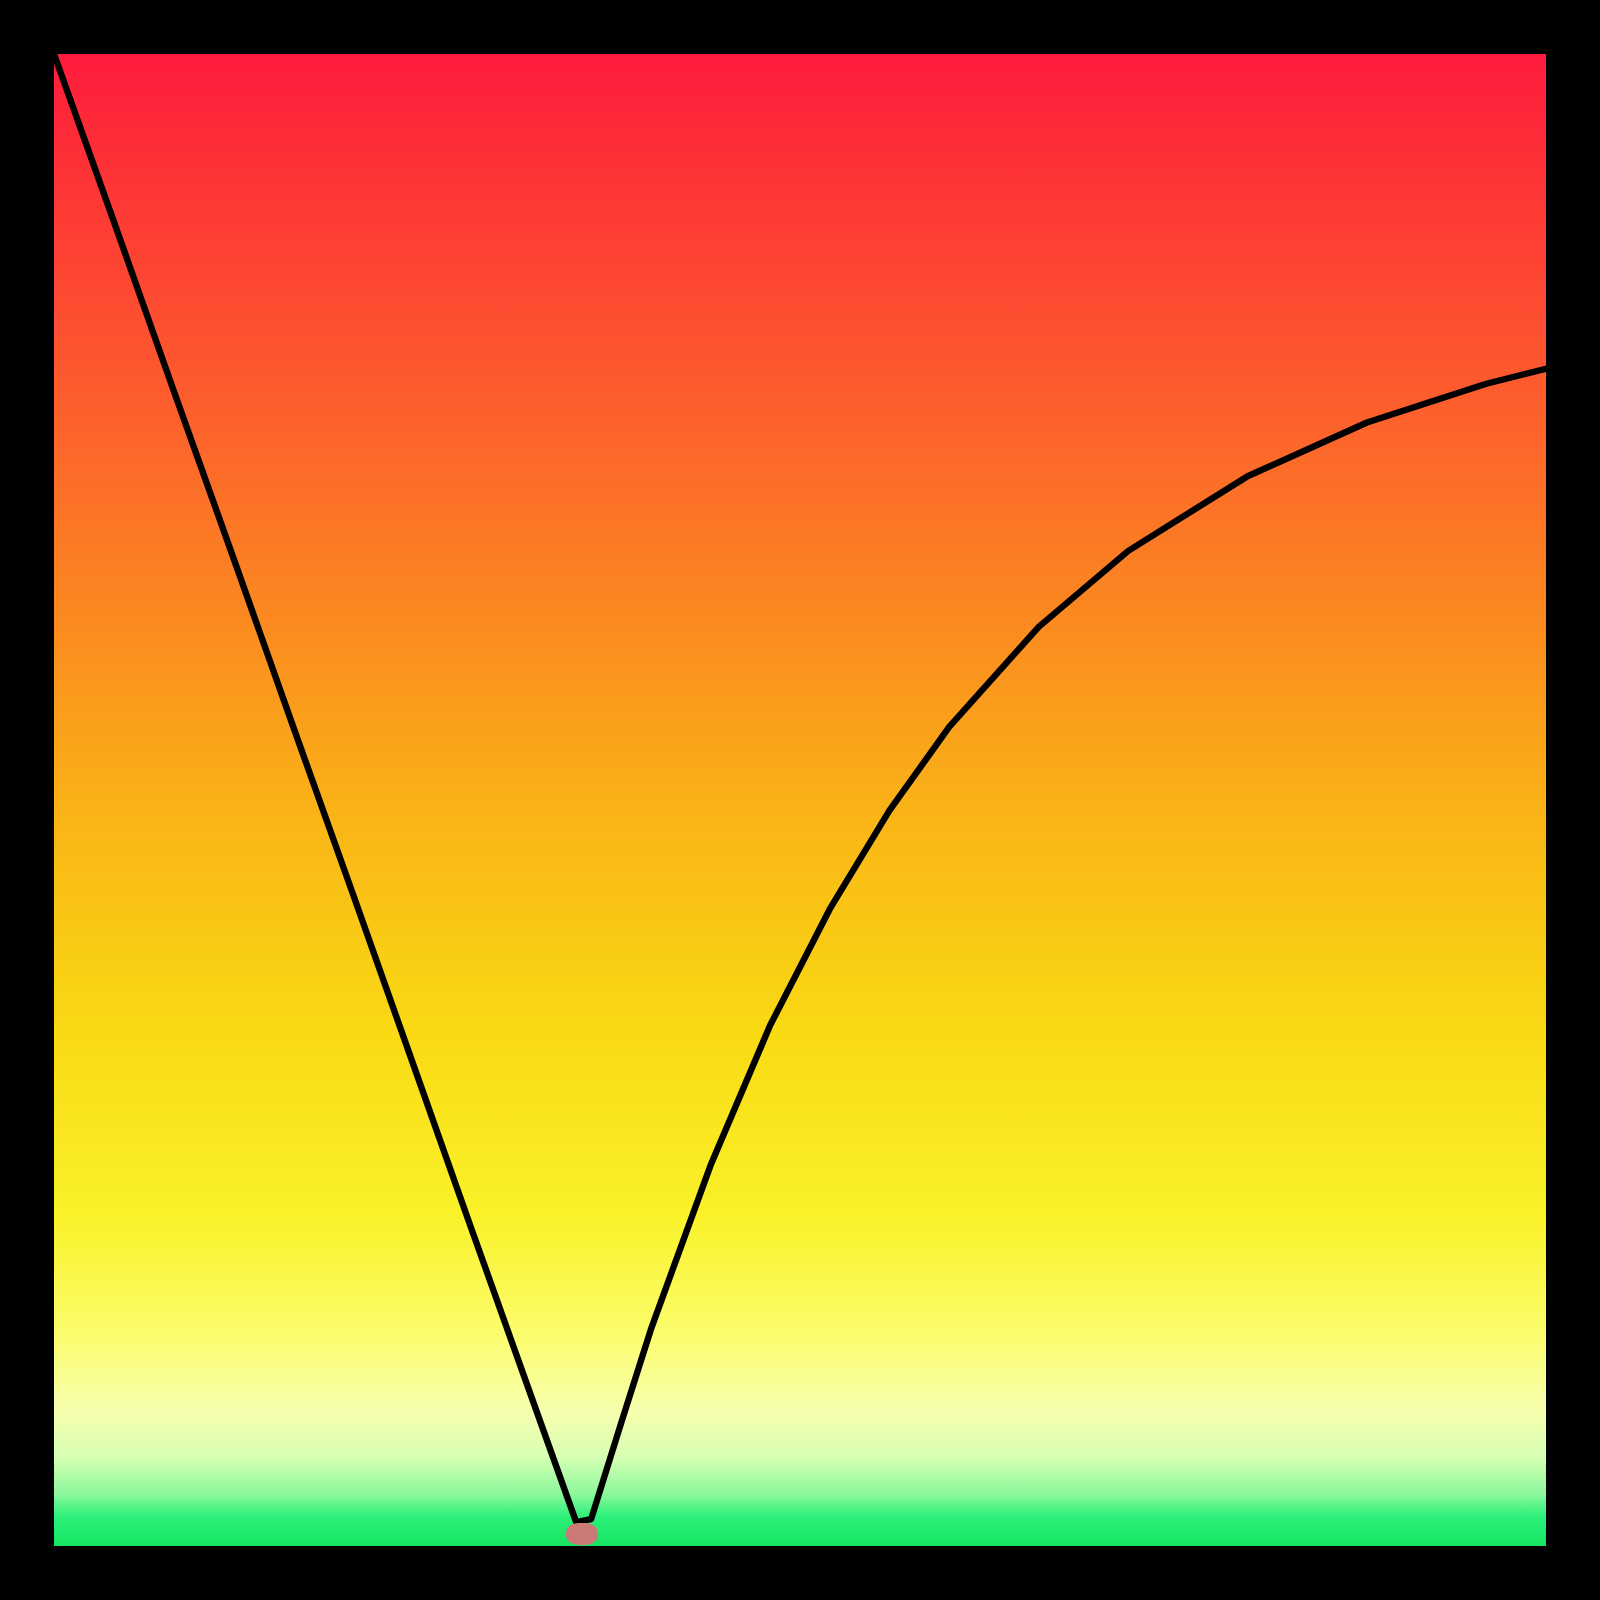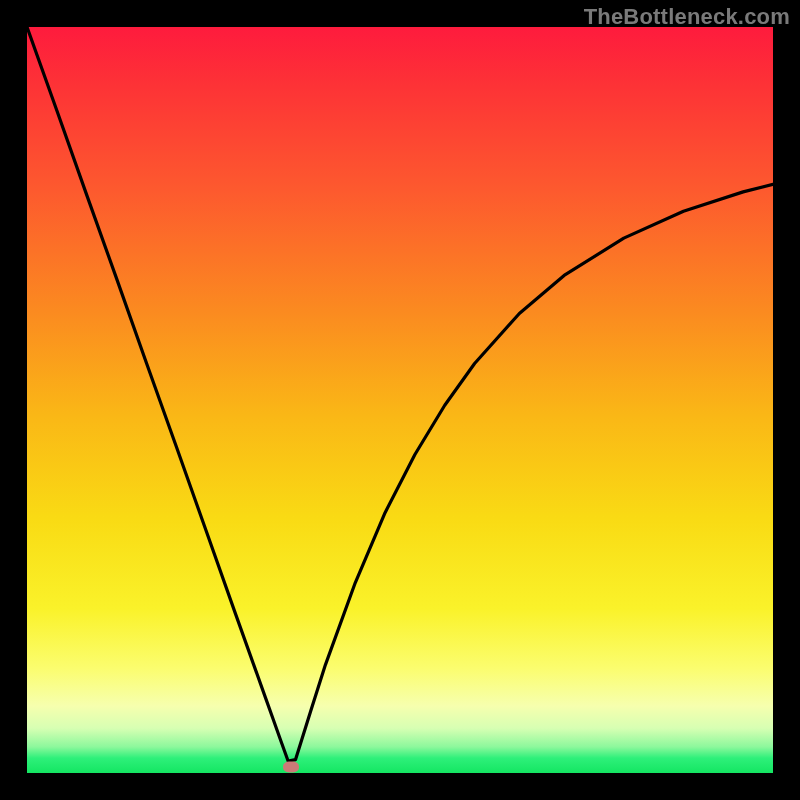--- a/index.html
+++ b/index.html
@@ -67,21 +67,20 @@
   svg.curve {
     position: absolute;
     inset: 0;
     z-index: 2;
   }
 </style>
 </head>
 <body>
 
 <div class="frame">
-  <div class="watermark">TheBottleneck.com</div>
 
   <div class="plot">
     <div class="gradient"></div>
 
     <svg class="curve" viewBox="0 0 746 746" preserveAspectRatio="none">
       <path id="curve-path" d="M0.00 0.00 L29.84 83.55 L59.68 167.85 L89.52 251.40 L119.36 335.70 L149.20 419.25 L179.04 503.55 L208.88 587.85 L223.80 629.62 L238.72 671.40 L246.18 692.29 L253.64 713.18 L261.10 734.06 L268.56 732.57 L283.48 684.83 L298.40 637.83 L328.24 555.77 L358.08 485.65 L387.92 427.46 L417.76 378.22 L447.60 336.45 L492.36 286.46 L537.12 248.42 L596.80 211.12 L656.48 184.26 L716.16 164.87 L746.00 157.41" fill="none" stroke="#000000" stroke-width="3.2" stroke-linejoin="round" stroke-linecap="round"></path>
     </svg>
 
     <div class="dot" id="marker-dot" style="left: 264.084px; top: 740.032px; background: rgb(203, 122, 119);"></div>
   </div>

